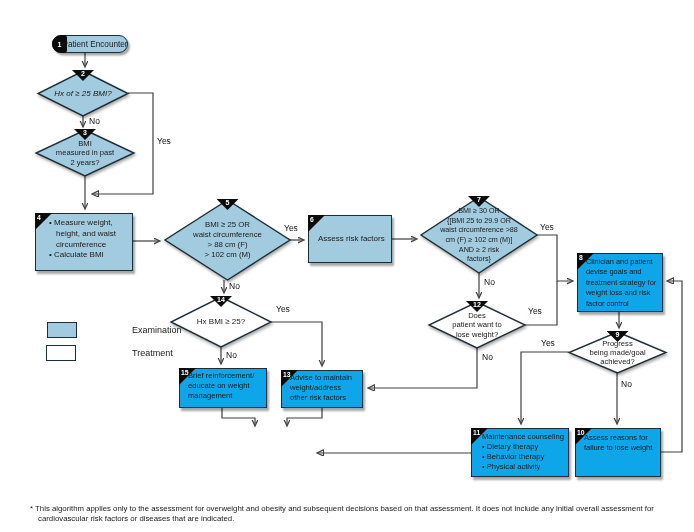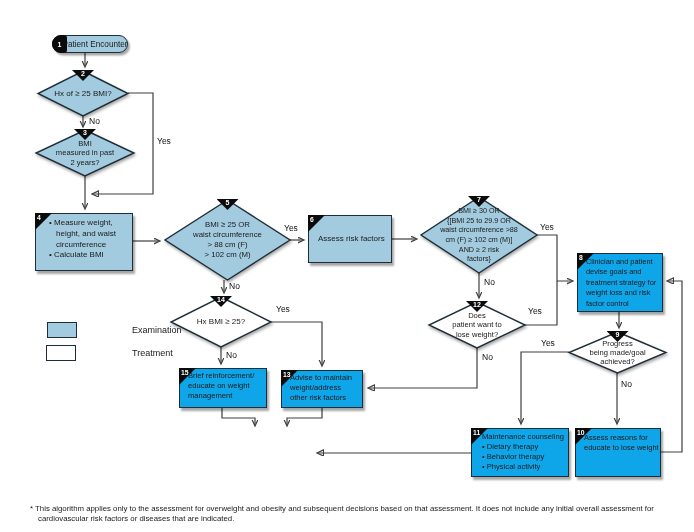--- a/index.html
+++ b/index.html
@@ -80,21 +80,21 @@
     <div class="ptxt">Patient Encounter</div>
   </div>
 
   <div class="node diamond blue" style="left:38px;top:71px;width:90px;height:45px;">
     <svg viewBox="0 0 100 100" preserveAspectRatio="none">
         <polygon points="50,0 100,50 50,100 0,50" vector-effect="non-scaling-stroke"></polygon>
       </svg>
     <div class="dbadge">
         <span>2</span>
       </div>
-    <div class="dtext" style="font-size:8px;">Hx of ≥ 25 BMI?</div>
+    <div class="dtext" style="font-size:8px;font-style:italic;">Hx of ≥ 25 BMI?</div>
   </div>
 
   <div class="node diamond blue" style="left:36px;top:130px;width:98px;height:46px;">
     <svg viewBox="0 0 100 100" preserveAspectRatio="none">
         <polygon points="50,0 100,50 50,100 0,50" vector-effect="non-scaling-stroke"></polygon>
       </svg>
     <div class="dbadge">
         <span>3</span>
       </div>
     <div class="dtext" style="font-size:7.6px;line-height:9.4px;">BMI
@@ -170,21 +170,21 @@
     <div class="dtext" style="font-size:7.6px;line-height:9.2px;">Progress
 being made/goal
 achieved?</div>
   </div>
 
   <div class="node box" style="left:575px;top:428px;width:86px;height:49px;">
     <div class="bbadge">
         <span>10</span>
       </div>
     <div class="btext" style="font-size:7.5px;line-height:10.4px;padding:4px 1px 0 8px;">Assess reasons for
-educate to lose weight</div>
+failure to lose weight</div>
   </div>
 
   <div class="node box" style="left:471px;top:428px;width:98px;height:49px;">
     <div class="bbadge">
         <span>11</span>
       </div>
     <div style="padding:3px 0 0 0;">
       <div class="btext" style="font-size:7.6px;line-height:10px;padding:0 10px 0 10px;white-space:nowrap;">Maintenance counseling</div>
       <div class="bullet" style="font-size:7.6px;line-height:10px;padding-left:17px;">• Dietary therapy</div>
       <div class="bullet" style="font-size:7.6px;line-height:10px;padding-left:17px;">• Behavior therapy</div>

